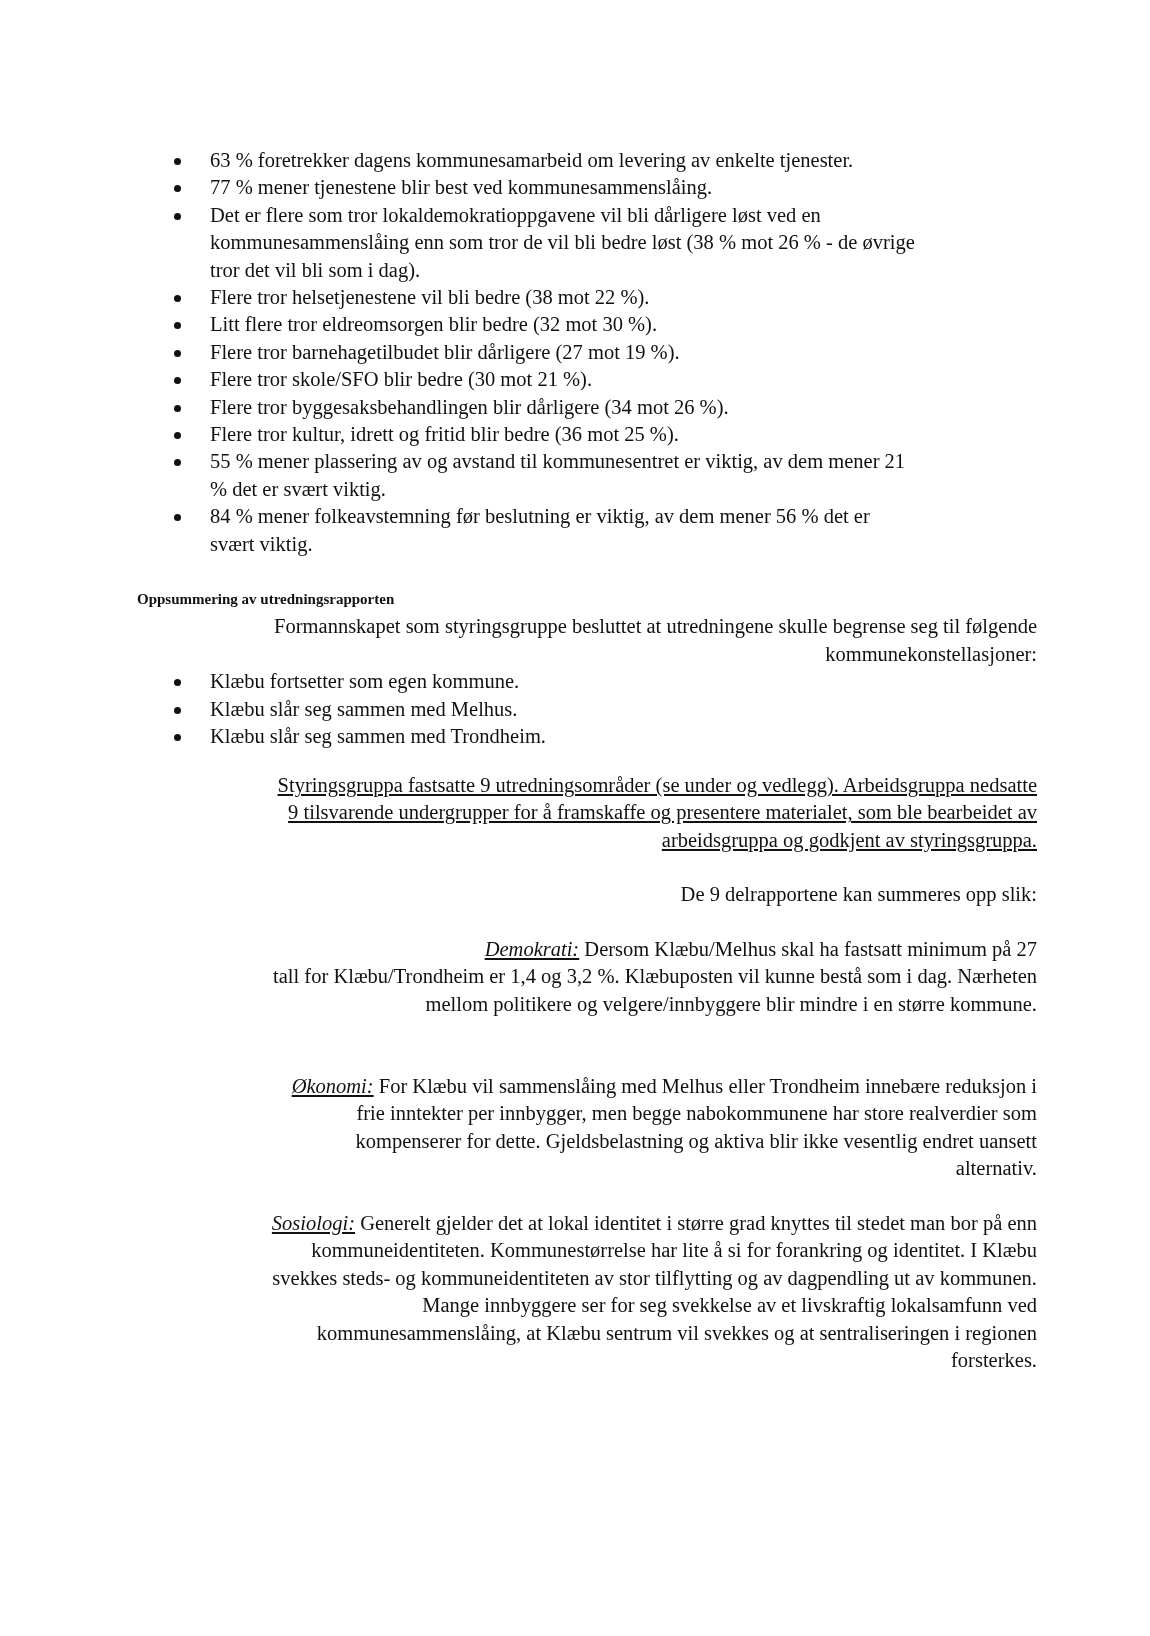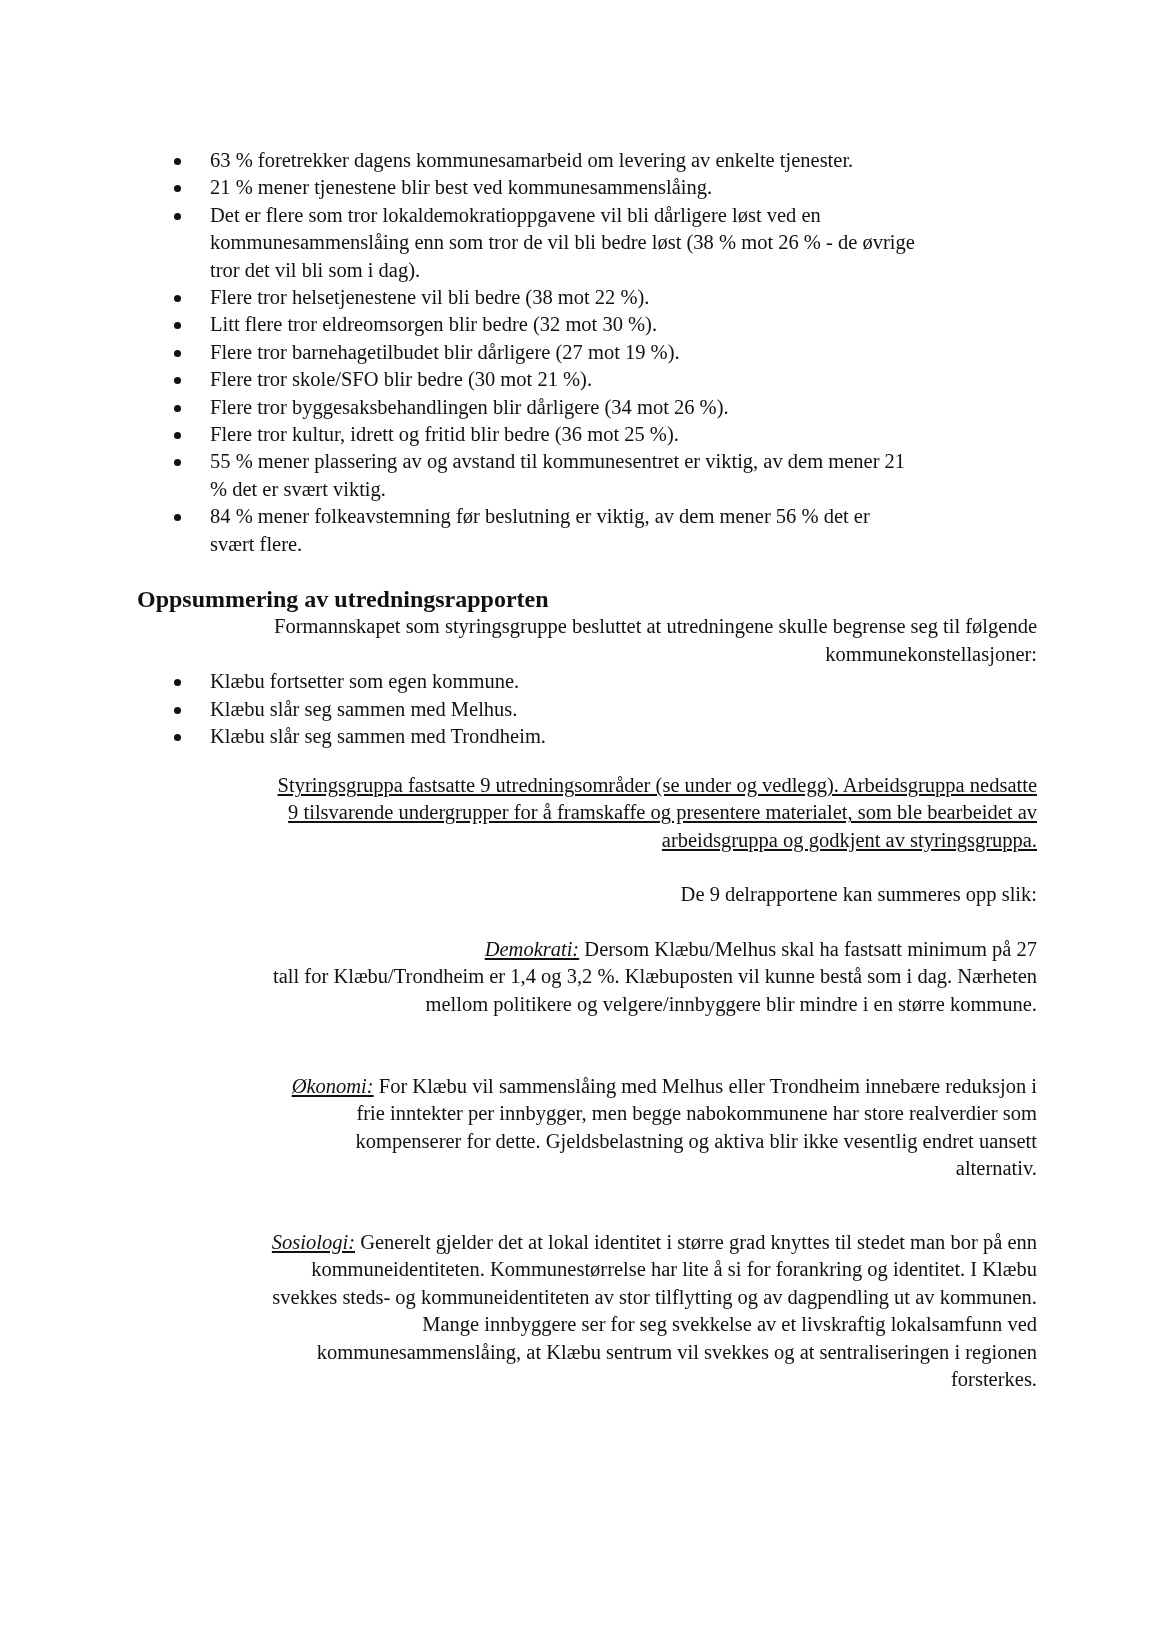--- a/index.html
+++ b/index.html
@@ -13,38 +13,38 @@
     .blk { position: absolute; left: 137px; width: 900px; }
     ul.bullets { list-style: none; margin: 0; padding: 0; }
     ul.bullets li { position: relative; padding-left: 73px; margin: 0; }
     ul.bullets li .dot {
       position: absolute; left: 37px; top: 11px; width: 7px; height: 7px;
       background: #111111; border-radius: 50%;
     }
     ul.bullets.sub li { padding-left: 73px; }
     ul.bullets.sub li .dot { left: 37px; }
     .line { display: block; white-space: nowrap; }
-    h2.heading { margin: 0; font-size: 24px; font-weight: bold; line-height: 27.4px; }
+    h2.heading { margin: 0; font-size: 15px; font-weight: bold; line-height: 27.4px; }
     p { margin: 0; text-align: right; }
     .u { text-decoration: underline; text-underline-offset: 2px; font-style: italic; }
   </style>
 </head>
 <body>
 
 <div class="page">
 
   <div class="blk" style="top:135px;">
     <ul class="bullets" id="survey-list">
         <li>
           <span class="dot"></span>
           <span class="line">63 % foretrekker dagens kommunesamarbeid om levering av enkelte tjenester.</span>
         </li>
         <li>
           <span class="dot"></span>
-          <span class="line">21 % mener tjenestene blir best ved kommunesammenslåing.</span>
+          <span class="line">77 % mener tjenestene blir best ved kommunesammenslåing.</span>
         </li>
         <li>
           <span class="dot"></span>
           <span class="line">Det er flere som tror lokaldemokratioppgavene vil bli dårligere løst ved en</span>
           <span class="line">kommunesammenslåing enn som tror de vil bli bedre løst (38 % mot 26 % - de øvrige</span>
           <span class="line">tror det vil bli som i dag).</span>
         </li>
         <li>
           <span class="dot"></span>
           <span class="line">Flere tror helsetjenestene vil bli bedre (38 mot 22 %).</span>
@@ -70,21 +70,21 @@
           <span class="line">Flere tror kultur, idrett og fritid blir bedre (36 mot 25 %).</span>
         </li>
         <li>
           <span class="dot"></span>
           <span class="line">55 % mener plassering av og avstand til kommunesentret er viktig, av dem mener 21</span>
           <span class="line">% det er svært viktig.</span>
         </li>
         <li>
           <span class="dot"></span>
           <span class="line">84 % mener folkeavstemning før beslutning er viktig, av dem mener 56 % det er</span>
-          <span class="line">svært flere.</span>
+          <span class="line">svært viktig.</span>
         </li>
       </ul>
   </div>
 
   <div class="blk" style="top:574px;">
     <h2 class="heading">Oppsummering av utredningsrapporten</h2>
     <p>
       <span class="line">Formannskapet som styringsgruppe besluttet at utredningene skulle begrense seg til følgende</span>
       <span class="line">kommunekonstellasjoner:</span>
     </p>
@@ -117,21 +117,21 @@
 
   <div class="blk" style="top:1061px;">
     <p>
       <span class="line"><span class="u">Økonomi:</span><span> For Klæbu vil sammenslåing med Melhus eller Trondheim innebære reduksjon i</span></span>
       <span class="line">frie inntekter per innbygger, men begge nabokommunene har store realverdier som</span>
       <span class="line">kompenserer for dette. Gjeldsbelastning og aktiva blir ikke vesentlig endret uansett</span>
       <span class="line">alternativ.</span>
     </p>
   </div>
 
-  <div class="blk" style="top:1198px;margin-top:19px;">
+  <div class="blk" style="top:1198px;">
     <p>
       <span class="line"><span class="u">Sosiologi:</span><span> Generelt gjelder det at lokal identitet i større grad knyttes til stedet man bor på enn</span></span>
       <span class="line">kommuneidentiteten. Kommunestørrelse har lite å si for forankring og identitet. I Klæbu</span>
       <span class="line">svekkes steds- og kommuneidentiteten av stor tilflytting og av dagpendling ut av kommunen.</span>
       <span class="line">Mange innbyggere ser for seg svekkelse av et livskraftig lokalsamfunn ved</span>
       <span class="line">kommunesammenslåing, at Klæbu sentrum vil svekkes og at sentraliseringen i regionen</span>
       <span class="line">forsterkes.</span>
     </p>
   </div>
 

